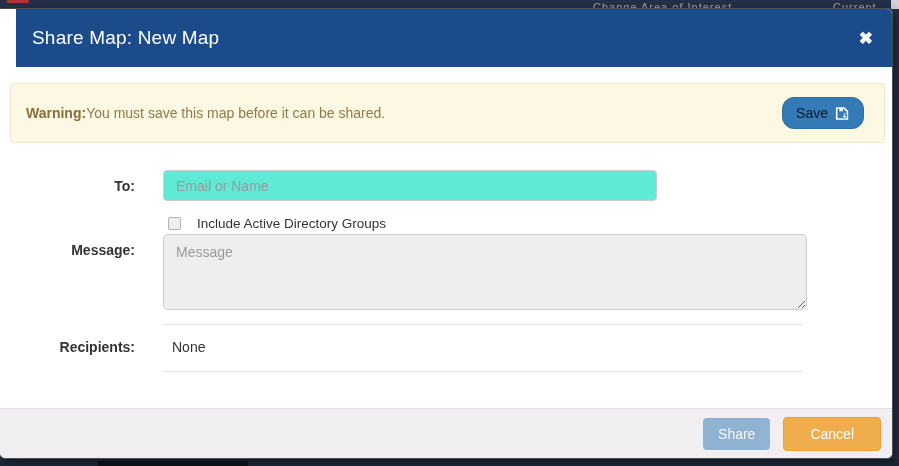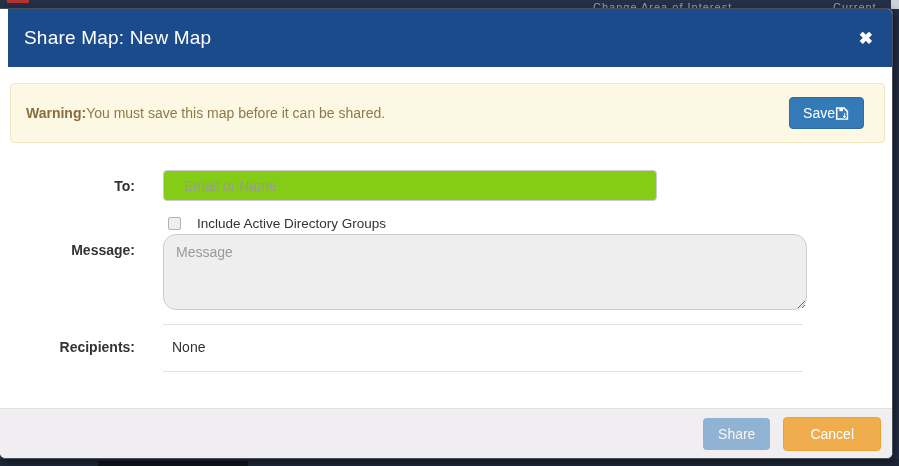--- a/index.html
+++ b/index.html
@@ -17,75 +17,75 @@
   .bottom-frag { position:absolute; left:98px; top:461px; width:150px; height:5px; background:#0e141d; }
 
   
   .modal {
     position:absolute; left:0; top:8px; width:893px; height:451px;
     background:#fff; border-radius:0 6px 6px 6px;
     border:1px solid #4a4f57; border-left:none;
     box-shadow:3px 3px 8px rgba(0,0,0,.45);
   }
   .modal-header {
-    position:absolute; left:8px; top:0; right:0; height:58px;
+    position:absolute; left:16px; top:0; right:0; height:58px;
     background:#1c4b8c; border-radius:0 5px 0 0;
     display:flex; align-items:center; padding:0 16px;
   }
   .modal-title { color:#fff; font-size:19px; font-weight:500; letter-spacing:.2px; }
   .modal-close {
     position:absolute; right:17px; top:50%; transform:translateY(-50%);
     background:none; border:none; color:#fff; font-size:17px; font-weight:bold;
     cursor:pointer; line-height:1; padding:2px;
   }
 
   
   .warning-banner {
     position:absolute; left:10px; top:74px; width:875px; height:60px;
     background:#fcf8e3; border:1px solid #f3e6c3; border-radius:4px;
     display:flex; align-items:center; padding:0 20px 0 15px;
     font-size:14px; color:#8a6d3b;
   }
   .warning-banner b { color:#8a6d3b; }
   .warning-msg { color:#90794a; }
   .btn-save {
-    margin-left:auto; display:inline-flex; align-items:center; 
-    background:#337ab7; border:1px solid #2e6da4; border-radius:4px;
-    color:#ffffff; font-size:14px; padding:7px 13px; cursor:pointer;
+    margin-left:auto; display:inline-flex; align-items:center; gap:7px;
+    background:#337ab7; border:1px solid #2e6da4; border-radius:12px;
+    color:#0f172a; font-size:14px; padding:7px 13px; cursor:pointer;
     font-family:"Liberation Sans", sans-serif;
   }
 
   
   .form-label {
     position:absolute; left:0; width:135px; text-align:right;
     font-size:14px; font-weight:bold; color:#333;
   }
   .lbl-to { top:169px; }
   .lbl-message { top:233px; }
   .lbl-recipients { top:330px; }
   .input-to {
     position:absolute; left:163px; top:161px; width:494px; height:31px;
-    background:#84cc16; border:1px solid #ccc; border-radius:4px;
-    padding:0 20px; font-size:14px; color:#555;
+    background:#5eead4; border:1px solid #ccc; border-radius:4px;
+    padding:0 12px; font-size:14px; color:#555;
     font-family:"Liberation Sans", sans-serif;
   }
   .input-to::placeholder, .textarea-message::placeholder { color:#9a9a9a; opacity:1; }
   .chk-row {
     position:absolute; left:168px; top:199px;
     display:flex; align-items:center; gap:16px;margin-top:8px;
   }
   .chk-row input[type=checkbox] {
     appearance:none; -webkit-appearance:none;
     width:13px; height:13px; background:#eee; border:1px solid #b3b3b3;
     border-radius:2px; cursor:pointer;
   }
   .chk-label { font-size:13.5px; color:#333; cursor:pointer; }
   .textarea-message {
     position:absolute; left:163px; top:225px; width:644px; height:76px;
-    background:#eee; border:1px solid #ccc; border-radius:13px;
+    background:#eee; border:1px solid #ccc; border-radius:5px;
     padding:9px 12px; font-size:14px; color:#555; resize:both;
     font-family:"Liberation Sans", sans-serif;
   }
   .rule { position:absolute; left:163px; width:640px; border-top:1px solid #e3e3e3; }
   .rule-top { top:315px; }
   .rule-bottom { top:362px; }
   .recipients-value { position:absolute; left:172px; top:330px; font-size:14px; color:#333; }
 
   
   .modal-footer {

